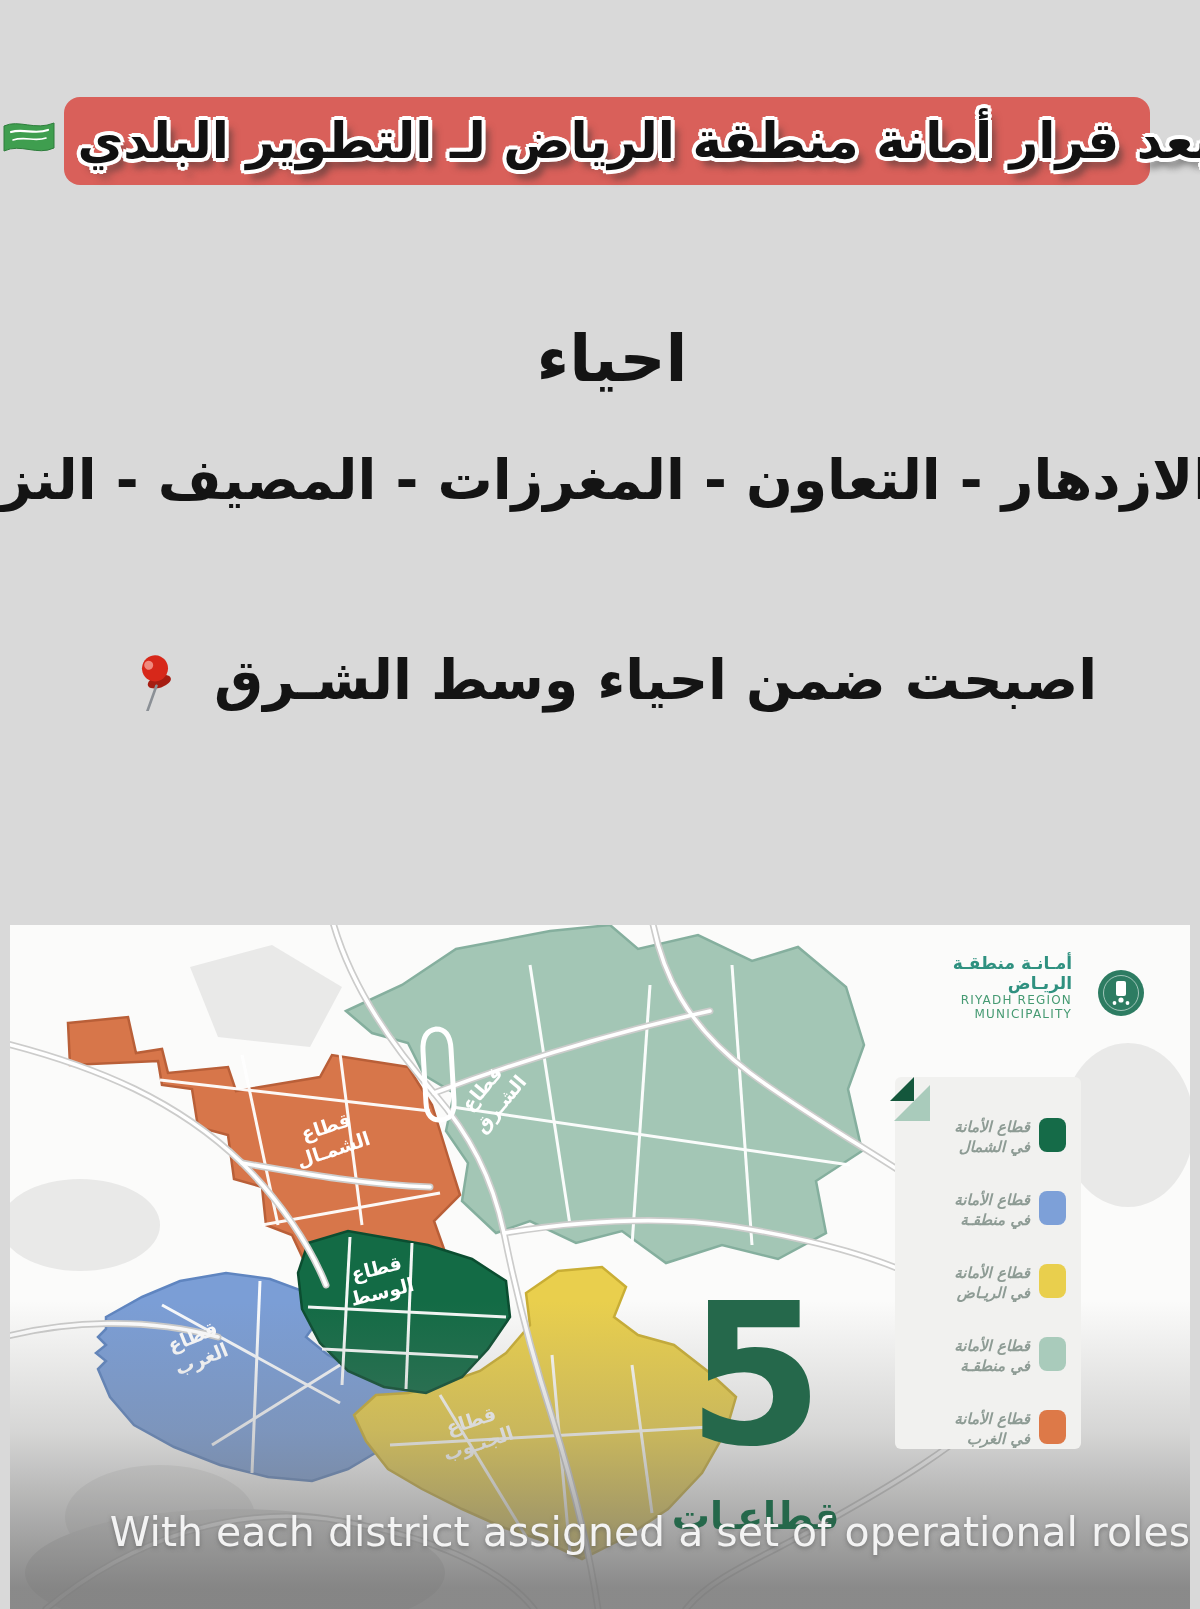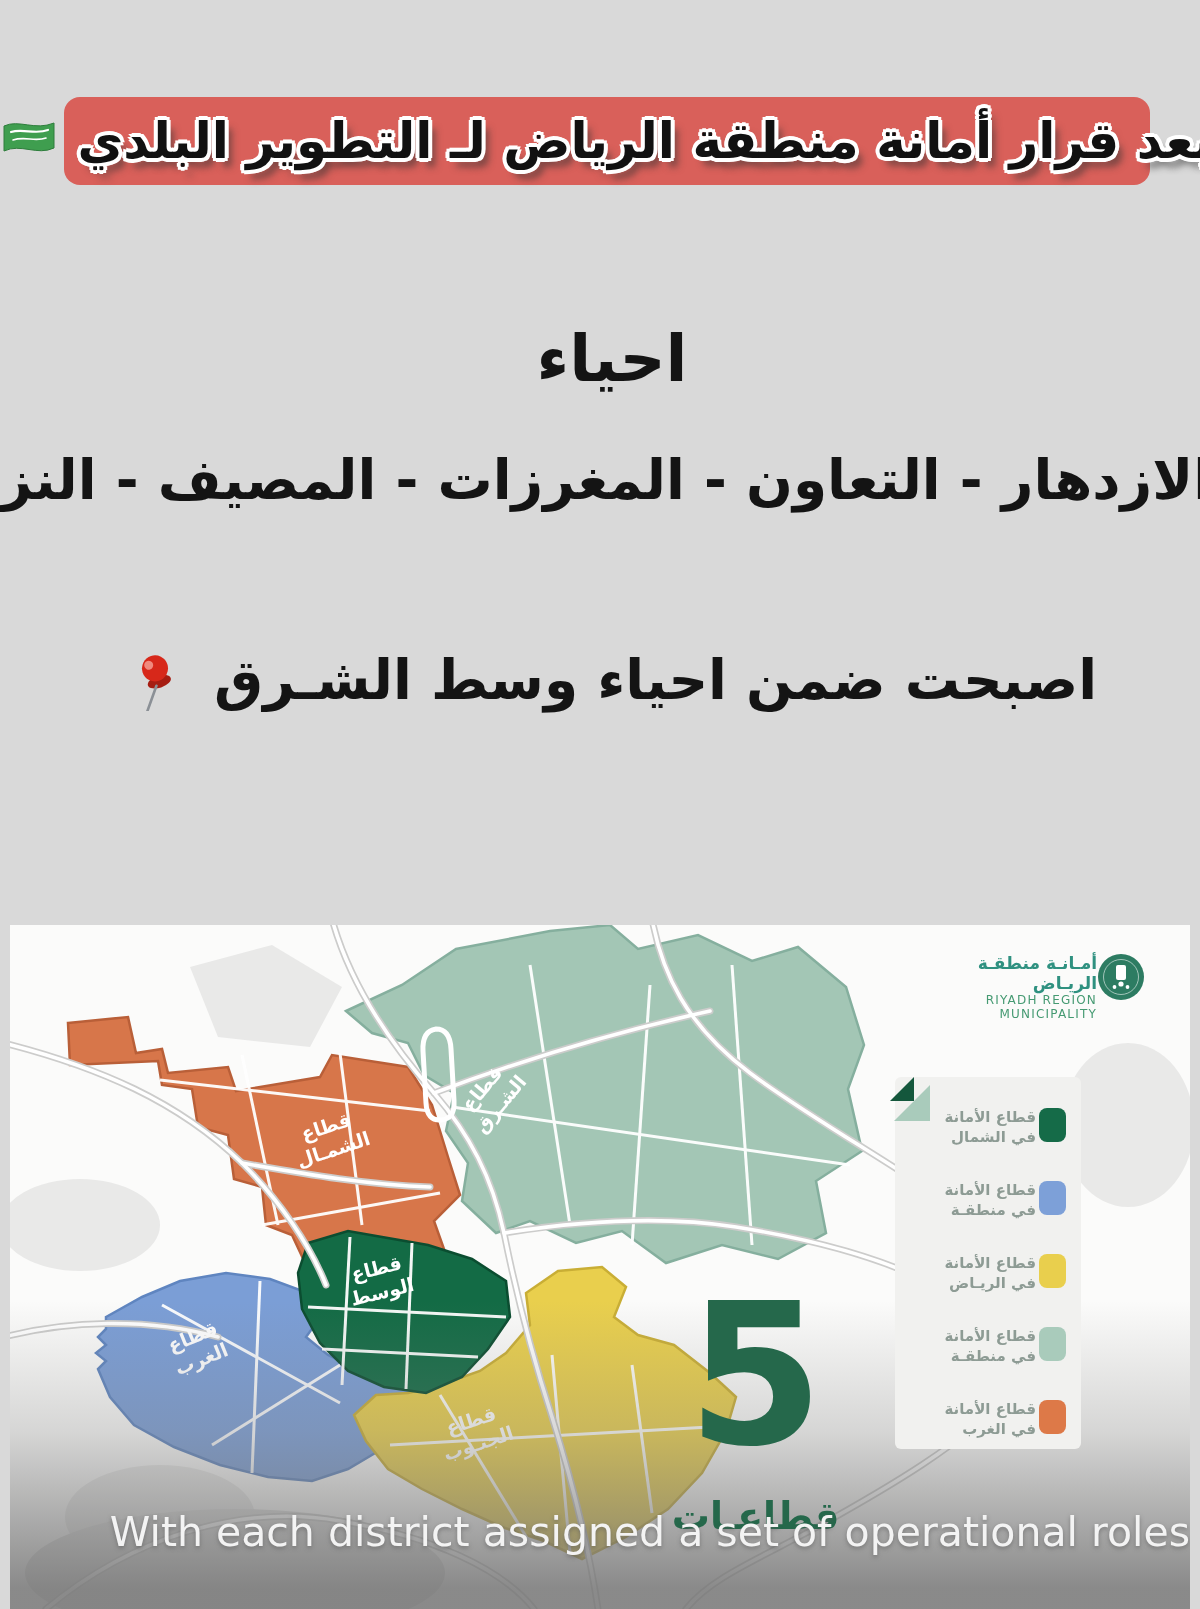--- a/index.html
+++ b/index.html
@@ -33,30 +33,30 @@
   .map{
     position:absolute;left:10px;top:925px;width:1180px;height:684px;
     background:#fbfbfa;overflow:hidden;
   }
   .map svg.base{position:absolute;left:0;top:0;z-index:1;}
   .vignette{
     position:absolute;left:0;top:0;width:100%;height:100%;z-index:5;pointer-events:none;
     background:linear-gradient(180deg, rgba(130,130,130,0) 55%, rgba(128,128,128,0.30) 74%, rgba(118,118,118,0.85) 97%);
   }
   
-  .logo{position:absolute;top:28px;left:920px;width:215px;z-index:6;display:flex;align-items:flex-start;justify-content:flex-end;gap:0;}
+  .logo{position:absolute;top:28px;left:920px;width:215px;z-index:6;display:flex;align-items:flex-end;justify-content:flex-end;gap:25px;}
   .logo-text{text-align:right;direction:rtl;}
   .logo-ar{font-size:17px;font-weight:bold;color:#2f9180;line-height:20px;}
   .logo-en{font-size:12px;font-weight:normal;color:#459a72;letter-spacing:1.2px;}
   
   .legend{
     position:absolute;left:885px;top:152px;width:186px;height:372px;z-index:6;
     background:#f1f1ef;border-radius:6px;box-sizing:border-box;padding:20px 14px 0 14px;
   }
-  .legend-row{display:flex;direction:rtl;align-items:center;gap:2px;height:60px;margin-bottom:13px;}
+  .legend-row{display:flex;direction:rtl;align-items:flex-end;gap:8px;height:60px;margin-bottom:13px;font-style:italic;}
   .legend-label{font-size:15px;font-weight:bold;color:#8d9b94;line-height:20px;text-align:right;}
   .legend-sw{flex:0 0 auto;}
   .legend-corner{position:absolute;left:872px;top:148px;z-index:7;}
   
   .stat{position:absolute;left:618px;top:350px;width:255px;z-index:6;text-align:center;color:#25684b;}
   .stat-number{font-size:196px;line-height:200px;font-weight:bold;}
   .stat-label{font-size:38px;font-weight:bold;margin-top:19px;}
   .caption{
     position:absolute;left:0;top:583px;width:1180px;z-index:7;text-align:right;
     font-size:41px;color:#f3f3f3;text-shadow:0 2px 4px rgba(90,90,90,.6);

